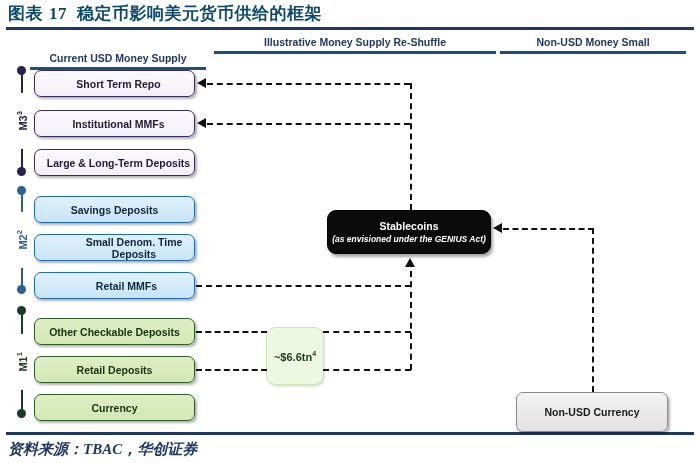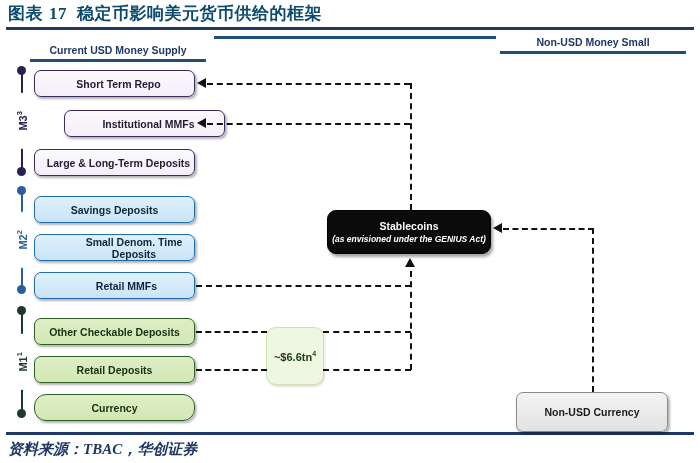--- a/index.html
+++ b/index.html
@@ -62,21 +62,21 @@
     position: absolute;
     text-align: center;
     font-size: 10.5px;
     font-weight: bold;
     color: #1f3864;
     white-space: nowrap;
   }
   .col-head .lbl { display: block; padding-bottom: 3px; }
   .col-head .bar { display: block; height: 2.5px; background: #1f4e79; }
 
-  #col-head-1 { left: 30px;  top: 44px; width: 176px; }
+  #col-head-1 { left: 30px;  top: 52px; width: 176px; }
   #col-head-2 { left: 214px; top: 36px; width: 282px; }
   #col-head-3 { left: 500px; top: 36px; width: 186px; }
 
   
   .bracket {
     position: absolute;
     width: 24px;
   }
   .bracket .line {
     position: absolute;
@@ -154,28 +154,28 @@
   }
   .node.gray {
     border: 1.4px solid #8a8a8a;
     background: linear-gradient(#f3f3f3, #e2e2e2);
     color: #1a1a1a;
   }
 
   .node-left { left: 34px; width: 161px; height: 27px; }
 
   #node-short-term-repo       { top: 70px;  }
-  #node-institutional-mmfs    { top: 110px; margin-left: 30px; }
+  #node-institutional-mmfs    { top: 110px; }
   #node-large-longterm-dep    { top: 149px; }
   #node-savings-deposits      { top: 196px; }
   #node-small-denom-time-dep  { top: 234px; padding-left: 39px; }
   #node-retail-mmfs           { top: 272px; padding-left: 24px; }
   #node-other-checkable-dep   { top: 318px; }
   #node-demand-deposits       { top: 356px; }
-  #node-currency              { top: 394px; border-radius: 12px; }
+  #node-currency              { top: 394px; }
 
   
   #node-stablecoins {
     left: 327px;
     top: 210px;
     width: 164px;
     height: 44px;
     flex-direction: column;
     border-radius: 9px;
     border: 1.5px solid #000000;
@@ -242,20 +242,21 @@
 </div>
 <div class="rule-top"></div>
 <div class="rule-bottom"></div>
 <div class="source">资料来源：TBAC，华创证券</div>
 
 <div class="col-head" id="col-head-1">
   <span class="lbl">Current USD Money Supply</span>
   <span class="bar"></span>
 </div>
 <div class="col-head" id="col-head-2">
+  <span class="lbl">Illustrative Money Supply Re-Shuffle</span>
   <span class="bar"></span>
 </div>
 <div class="col-head" id="col-head-3">
   <span class="lbl">Non-USD Money Small</span>
   <span class="bar"></span>
 </div>
 
 <div class="bracket" id="bracket-m3">
   <span class="dot top"></span>
   <span class="line"></span>

